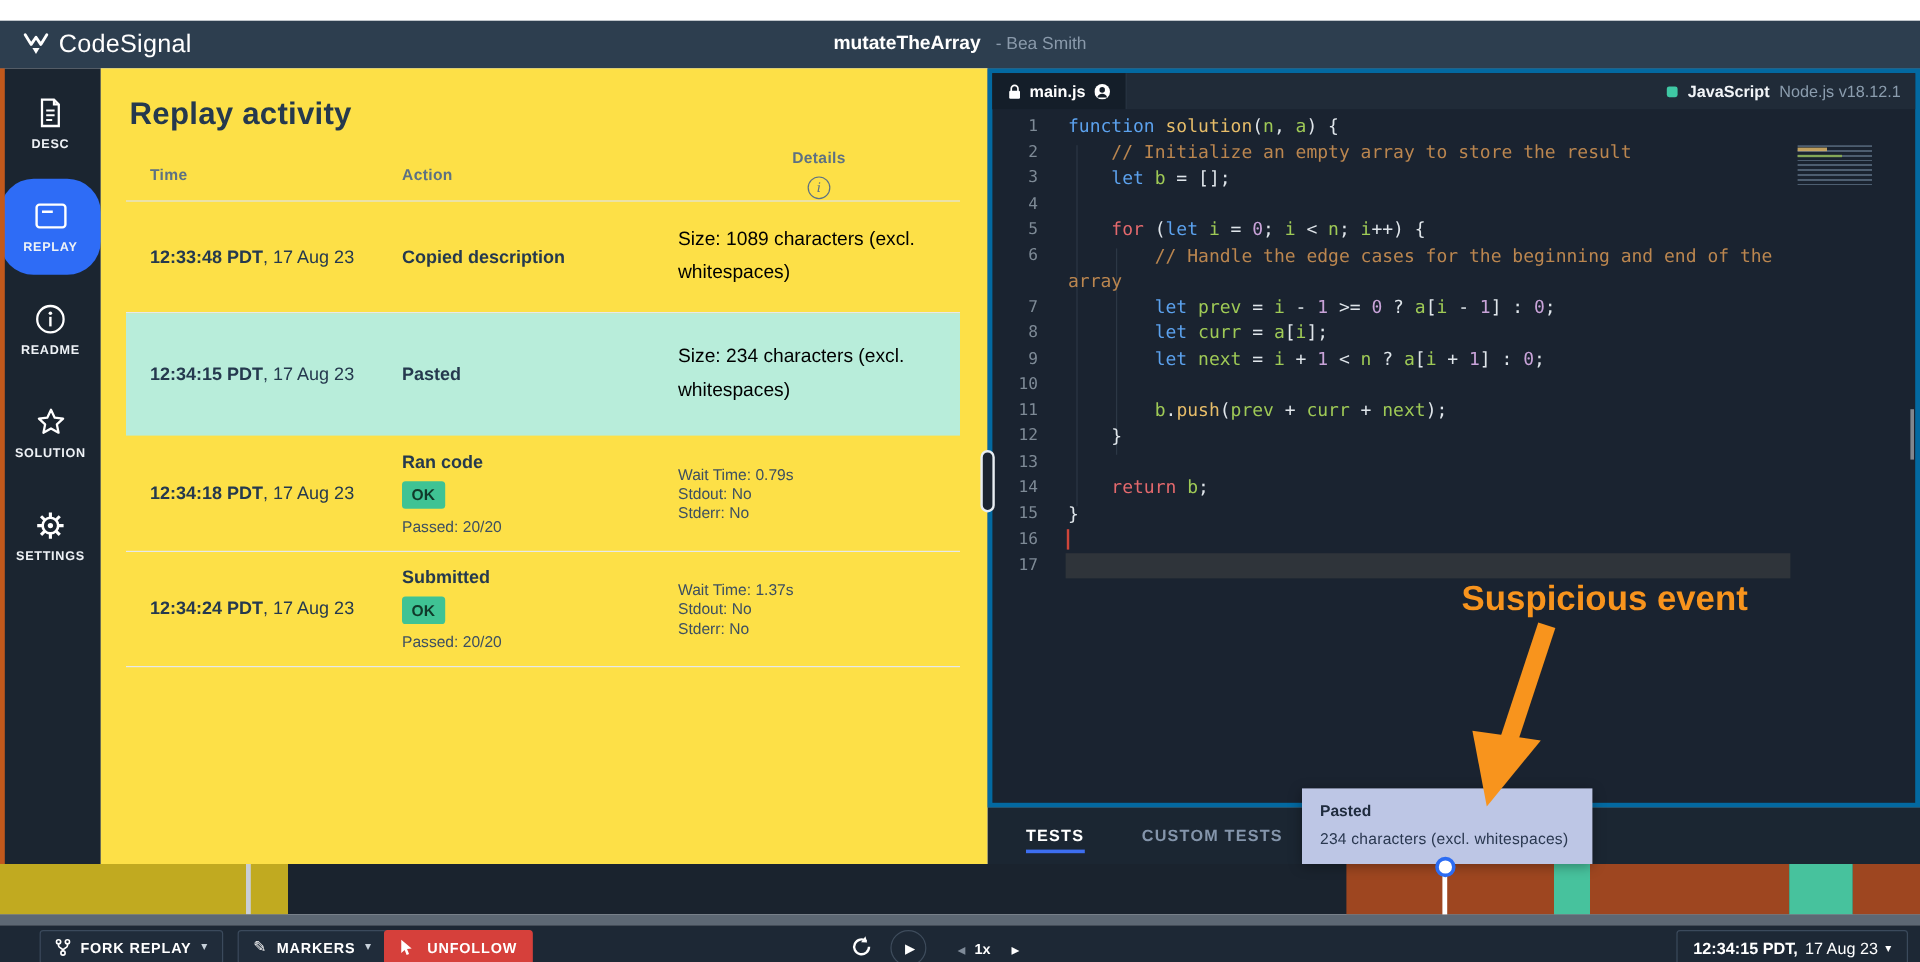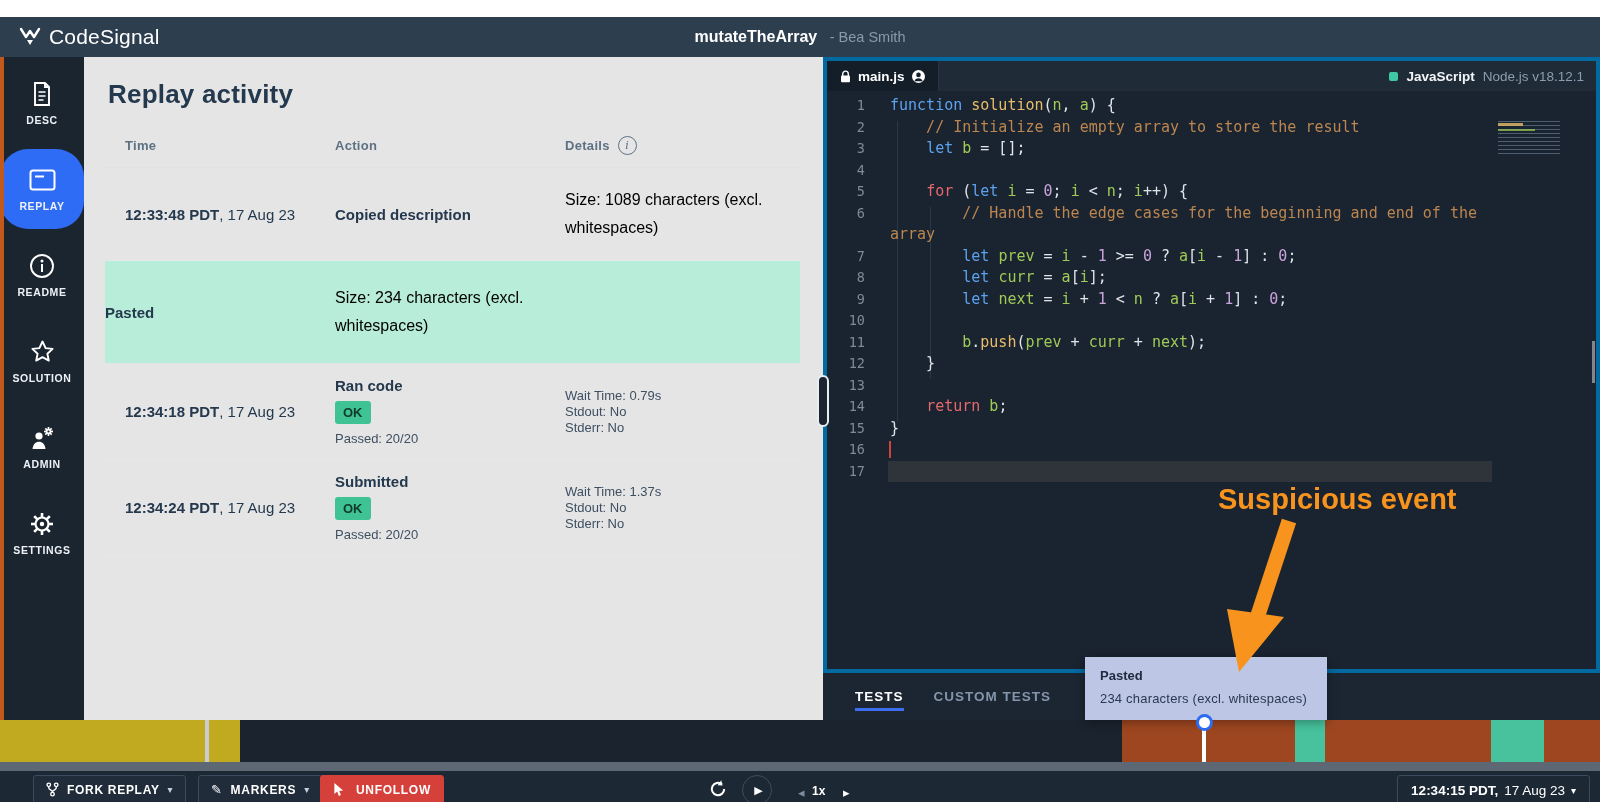--- a/index.html
+++ b/index.html
@@ -18,29 +18,29 @@
   
   .left-stripe{position:absolute;left:0;top:40px;width:4px;height:663px;background:#c2591c;z-index:9;}
   .sidebar{position:absolute;left:0;top:40px;width:84px;height:663px;background:#1b2530;padding-top:6px;box-sizing:border-box;}
   .side-item{width:84px;height:80px;margin-bottom:6px;display:flex;flex-direction:column;
              align-items:center;justify-content:center;gap:7px;cursor:pointer;}
   .side-item.active{background:#2e6cf6;border-radius:28px;}
   .side-item .icn{height:27px;display:flex;align-items:center;justify-content:center;color:#fff;}
   .side-item .lbl{color:#eef2f6;font-size:10.5px;font-weight:700;letter-spacing:.6px;}
 
   
-  .replay-panel{position:absolute;left:84px;top:40px;width:739px;height:663px;background:#e5e5e5;}
+  .replay-panel{position:absolute;left:84px;top:40px;width:739px;height:663px;background:#fde047;}
   .panel-title{position:absolute;left:24px;top:22px;margin:0;font-size:26px;font-weight:700;
                color:#25394e;letter-spacing:.2px;}
   .table{position:absolute;left:21px;top:66px;width:695px;}
   .thead{display:flex;height:44px;align-items:center;border-bottom:1px solid #dfe3e6;}
   .col-h{font-size:13px;font-weight:700;color:#5d7183;letter-spacing:.3px;display:flex;align-items:center;gap:8px;}
   .c-time{width:230px;padding-left:20px;box-sizing:border-box;}
   .c-action{width:230px;}
-  .c-details{width:235px;}
+  .c-details{width:235px;flex-direction:column;}
   .info-circle{width:17px;height:17px;border:1.5px solid #5d7183;border-radius:50%;display:inline-flex;
                align-items:center;justify-content:center;font-family:"DejaVu Serif",serif;font-style:italic;
                font-size:11px;color:#5d7183;font-weight:400;cursor:pointer;}
   .trow{display:flex;border-bottom:1px solid #e6e9ec;}
   .trow.hl-row{background:#b8edda;border-bottom:none;}
   .cell{display:flex;flex-direction:column;justify-content:center;box-sizing:border-box;}
   .time-txt{font-size:15px;color:#25394e;}
   .time-txt b{font-weight:700;text-align:center;}
   .action-title{font-size:15px;font-weight:700;color:#25394e;}
   .ok-badge{display:inline-block;background:#3fc394;color:#10392a;font-size:13px;font-weight:700;
@@ -179,37 +179,20 @@
         <div class="side-item">
           <span class="icn">
             <svg width="27" height="26" viewBox="0 0 27 26">
               <path d="M13.5 2.5l3.1 6.6 7 .8-5.2 4.8 1.4 6.9-6.3-3.5-6.3 3.5 1.4-6.9L3.4 9.9l7-.8z" fill="none" stroke="#fff" stroke-width="1.9" stroke-linejoin="round"></path>
             </svg>
           </span>
           <span class="lbl">SOLUTION</span>
         </div>
         <div class="side-item">
           <span class="icn">
-            <svg width="27" height="26" viewBox="0 0 27 26">
-              <circle cx="10" cy="11" r="3.6" fill="#fff"></circle>
-              <path d="M3.5 24c.6-5 3.2-7.3 6.5-7.3s5.9 2.3 6.5 7.3z" fill="#fff"></path>
-              <g stroke="#fff" stroke-width="1.7">
-                <line x1="19.5" y1="2" x2="19.5" y2="11"></line>
-                <line x1="15" y1="6.5" x2="24" y2="6.5"></line>
-                <line x1="16.3" y1="3.3" x2="22.7" y2="9.7"></line>
-                <line x1="22.7" y1="3.3" x2="16.3" y2="9.7"></line>
-              </g>
-              <circle cx="19.5" cy="6.5" r="2.7" fill="#fff"></circle>
-              <circle cx="19.5" cy="6.5" r="1.1" fill="#1b2530"></circle>
-            </svg>
-          </span>
-          <span class="lbl">ADMIN</span>
-        </div>
-        <div class="side-item">
-          <span class="icn">
             <svg width="26" height="26" viewBox="0 0 26 26">
               <g stroke="#fff" stroke-width="2.6">
                 <line x1="13" y1="2" x2="13" y2="24"></line>
                 <line x1="2" y1="13" x2="24" y2="13"></line>
                 <line x1="5.2" y1="5.2" x2="20.8" y2="20.8"></line>
                 <line x1="20.8" y1="5.2" x2="5.2" y2="20.8"></line>
               </g>
               <circle cx="13" cy="13" r="6.5" fill="#1b2530" stroke="#fff" stroke-width="2.2"></circle>
               <circle cx="13" cy="13" r="2.2" fill="#fff"></circle>
             </svg>
@@ -236,20 +219,23 @@
               <div class="time-txt"><b>12:33:48 PDT</b>, 17 Aug 23</div>
             </div>
             <div class="cell c-action">
               <div class="action-title">Copied description</div>
             </div>
             <div class="cell c-details">
               <div class="details-wrap">Size: 1089 characters (excl. whitespaces)</div>
             </div>
           </div>
           <div class="trow hl-row" style="height: 102px;">
+            <div class="cell c-time">
+              <div class="time-txt"><b>12:34:15 PDT</b>, 17 Aug 23</div>
+            </div>
             <div class="cell c-action">
               <div class="action-title">Pasted</div>
             </div>
             <div class="cell c-details">
               <div class="details-wrap">Size: 234 characters (excl. whitespaces)</div>
             </div>
           </div>
           <div class="trow" style="height: 96px;">
             <div class="cell c-time">
               <div class="time-txt"><b>12:34:18 PDT</b>, 17 Aug 23</div>
@@ -386,21 +372,21 @@
             <span class="ln">17</span>
             <span class="code-text"></span>
           </div>
         </div>
       <div class="minimap"></div>
       <div class="scroll-thumb"></div>
     </div>
   </section>
 
   <div class="tests-bar">
-    <div id="tests-tabs" style="display:flex;gap:30px;height:100%;justify-content:flex-end;">
+    <div id="tests-tabs" style="display:flex;gap:48px;height:100%;justify-content:flex-end;">
         <div class="tests-tab active">TESTS</div>
         <div class="tests-tab">CUSTOM TESTS</div>
       </div>
   </div>
 
   <div class="timeline" id="timeline">
       <div class="tl-seg" style="left: 0px; width: 240px; background: rgb(193, 170, 32);"></div>
       <div class="tl-seg" style="left: 205px; width: 4px; background: rgb(201, 206, 214);"></div>
       <div class="tl-seg" style="left: 1122px; width: 173px; background: rgb(158, 70, 32);"></div>
       <div class="tl-seg" style="left: 1295px; width: 30px; background: rgb(71, 194, 157);"></div>

